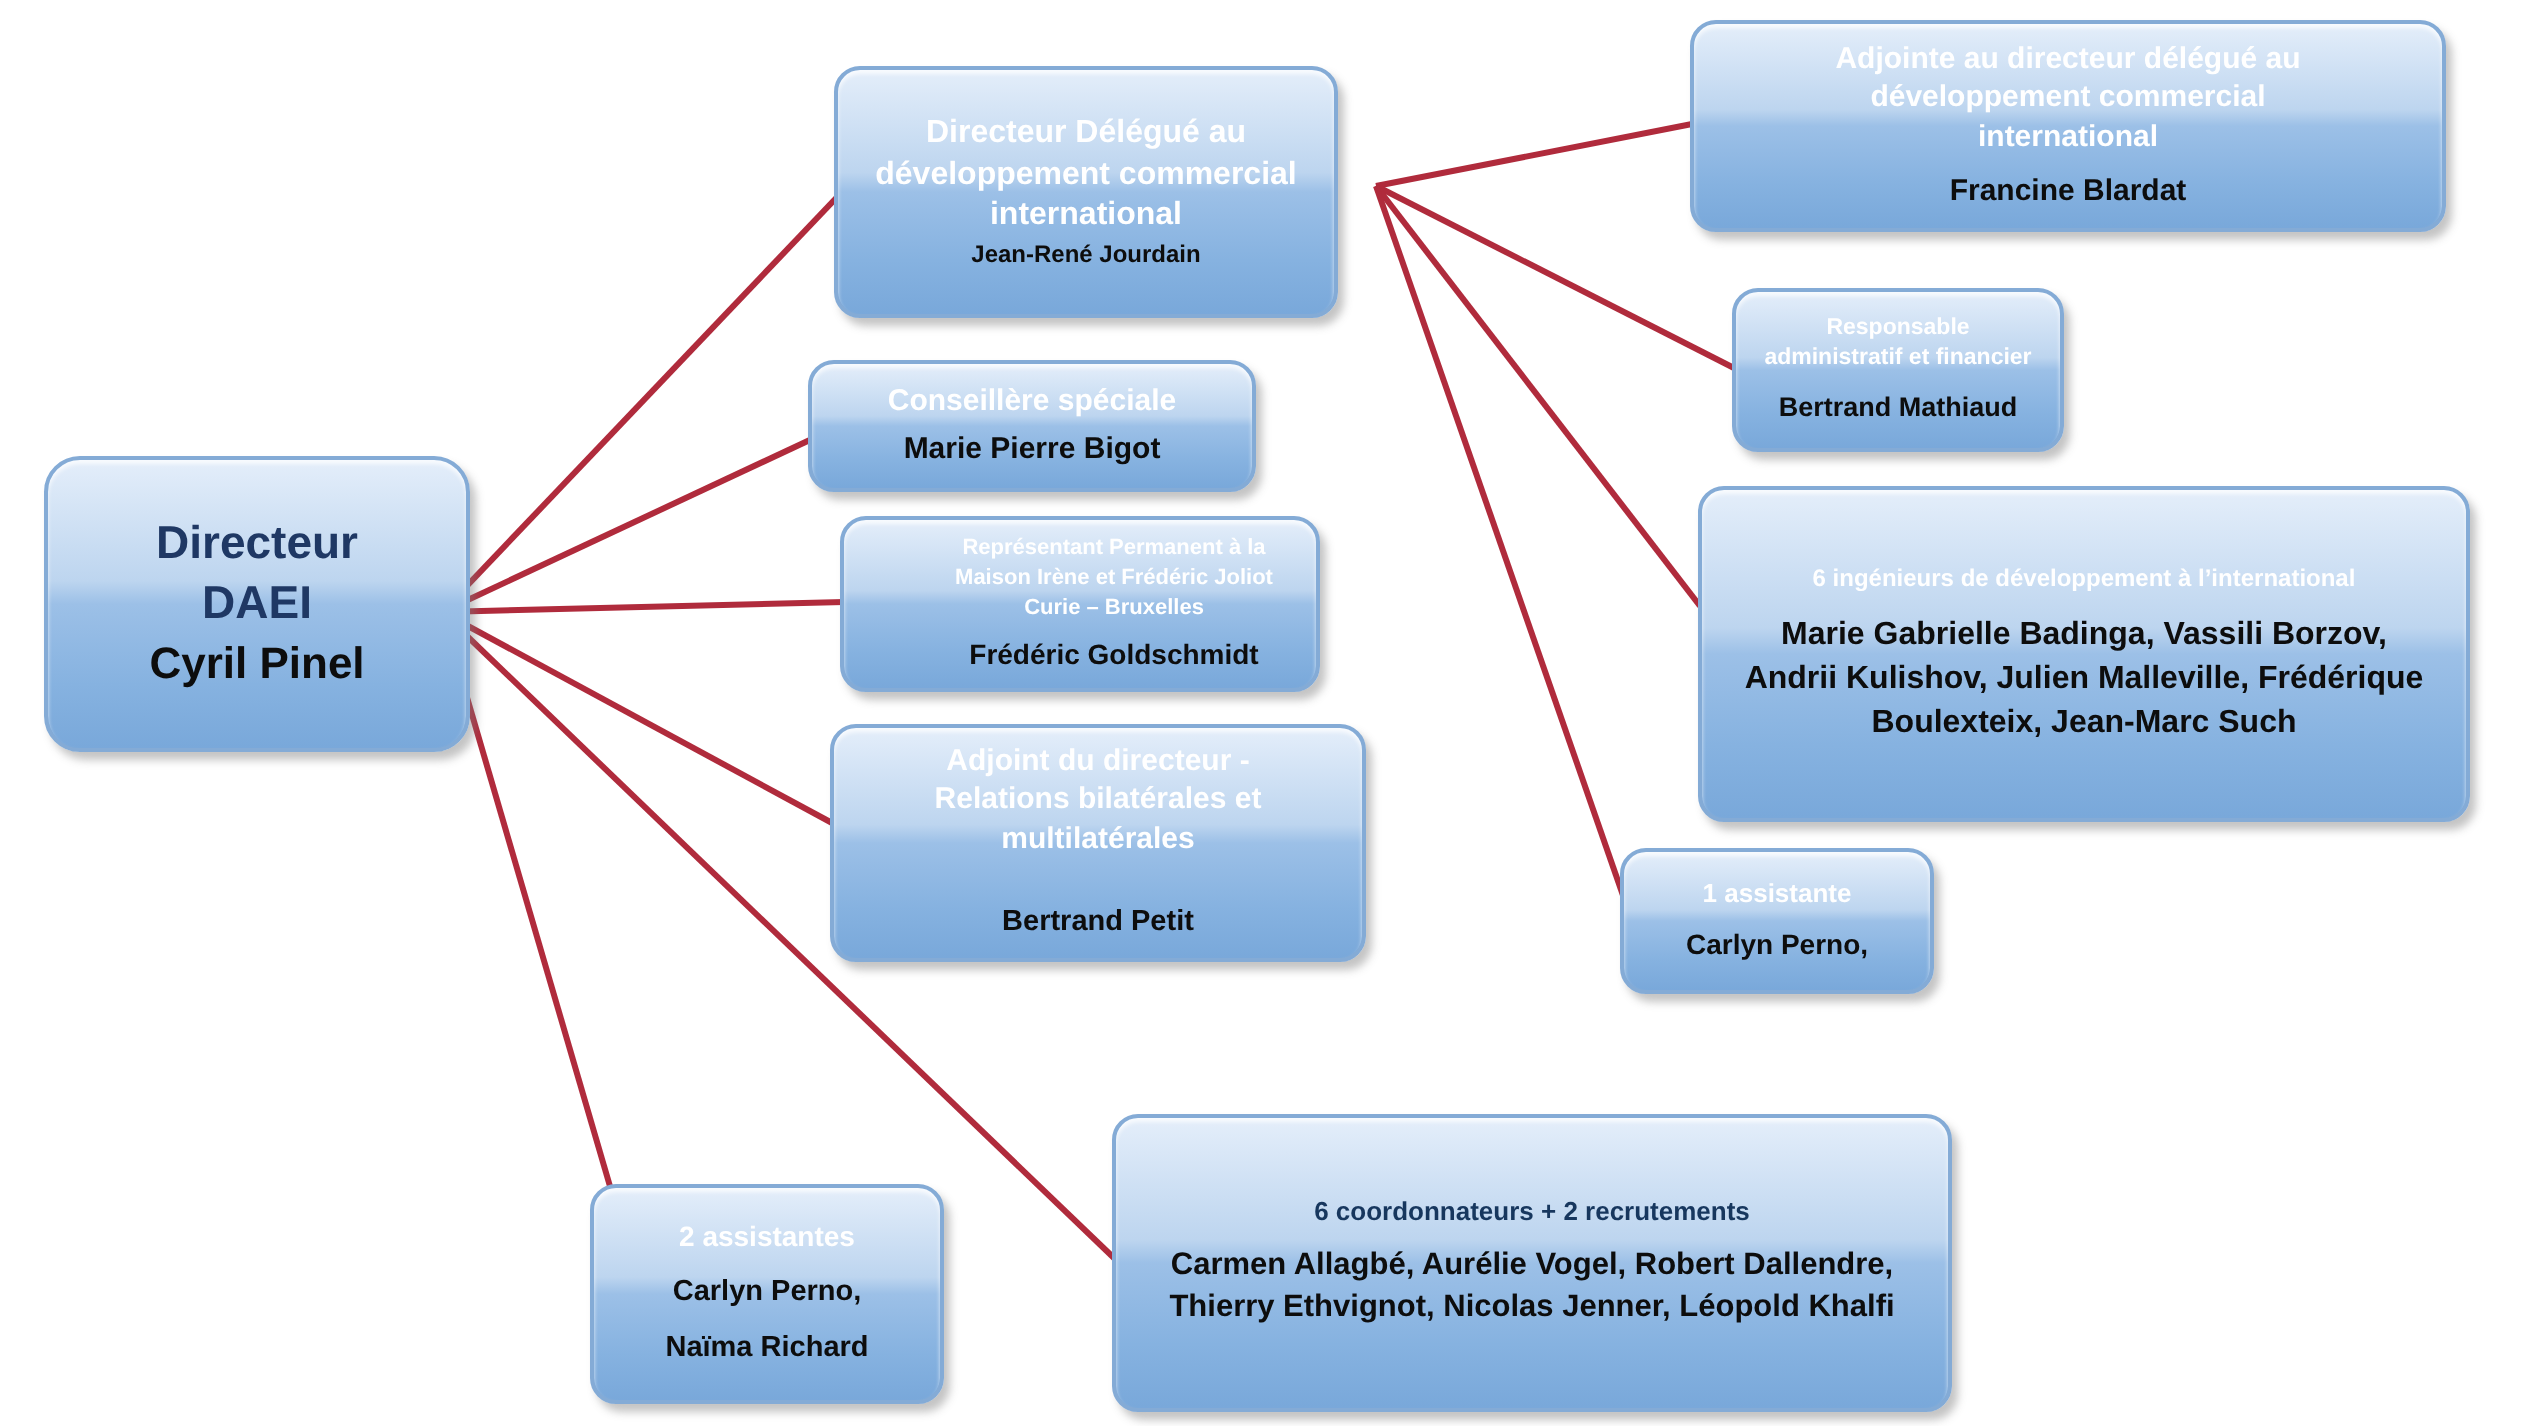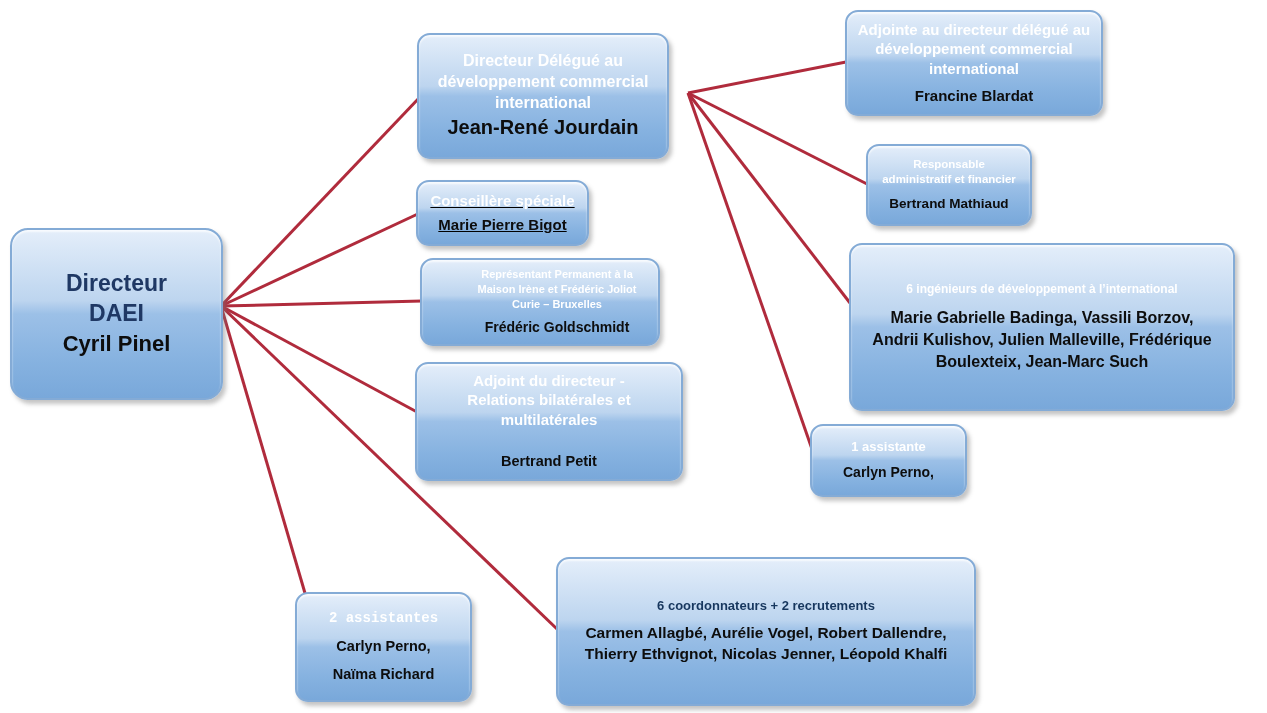--- a/index.html
+++ b/index.html
@@ -28,58 +28,58 @@
     flex-direction: column;
     justify-content: center;
     align-items: center;
     text-align: center;
     font-weight: bold;
     padding: 6px 10px;
   }
   .title { color: #ffffff; line-height: 1.3; }
   .name  { color: #0d0d0d; line-height: 1.35; }
 
-  #n-directeur { left: 10px;  top: 228px; width: 213px; height: 172px; border-radius: 18px; text-align: center; }
+  #n-directeur { left: 22px;  top: 228px; width: 213px; height: 148px; border-radius: 18px; text-align: center; }
   #n-directeur .title { color: #1f3864; font-size: 23px; max-width: 150px; }
   #n-directeur .name  { font-size: 22px; }
 
   #n-delegue { left: 417px; top: 33px; width: 252px; height: 126px; }
   #n-delegue .title { font-size: 16px; }
-  #n-delegue .name  { font-size: 20px; }
+  #n-delegue .name  { font-size: 12px; }
 
-  #n-conseillere { left: 416px; top: 180px; width: 173px; height: 66px; text-decoration: underline; }
+  #n-conseillere { left: 404px; top: 180px; width: 224px; height: 66px; }
   #n-conseillere .title { font-size: 15px; }
   #n-conseillere .name  { font-size: 15px; margin-top: 5px; }
 
   #n-representant { left: 420px; top: 258px; width: 240px; height: 88px; padding-left: 44px; }
   #n-representant .title { font-size: 11px; line-height: 1.35; }
   #n-representant .name  { font-size: 14px; margin-top: 6px; }
 
   #n-adjoint { left: 415px; top: 362px; width: 268px; height: 119px; gap: 14px; }
   #n-adjoint .title { font-size: 15px; max-width: 210px; }
   #n-adjoint .name  { font-size: 14.5px; margin-top: 9px; }
 
-  #n-adjointe { left: 845px; top: 10px; width: 258px; height: 106px; }
+  #n-adjointe { left: 845px; top: 10px; width: 378px; height: 106px; }
   #n-adjointe .title { font-size: 15px; max-width: 270px; }
   #n-adjointe .name  { font-size: 15px; margin-top: 8px; }
 
   #n-responsable { left: 866px; top: 144px; width: 166px; height: 82px; }
   #n-responsable .title { font-size: 11.5px; max-width: 160px; }
   #n-responsable .name  { font-size: 13.5px; margin-top: 8px; }
 
   #n-ingenieurs { left: 849px; top: 243px; width: 386px; height: 168px; }
   #n-ingenieurs .title { font-size: 12px; max-width: 330px; }
   #n-ingenieurs .name  { font-size: 16px; margin-top: 10px; max-width: 352px; }
 
   #n-assistante1 { left: 810px; top: 424px; width: 157px; height: 73px; }
   #n-assistante1 .title { font-size: 13px; }
   #n-assistante1 .name  { font-size: 14px; margin-top: 7px; }
 
   #n-assistantes2 { left: 295px; top: 592px; width: 177px; height: 110px; }
-  #n-assistantes2 .title { font-size: 14px; font-family: Liberation Mono, monospace; }
+  #n-assistantes2 .title { font-size: 14px; }
   #n-assistantes2 .name  { font-size: 14.5px; margin-top: 9px; }
 
   #n-coordonnateurs { left: 556px; top: 557px; width: 420px; height: 149px; }
   #n-coordonnateurs .title { color: #17375e; font-size: 13px; }
   #n-coordonnateurs .name  { font-size: 15.5px; margin-top: 8px; max-width: 380px; }
 </style>
 </head>
 <body>
 
 <div id="stage">

